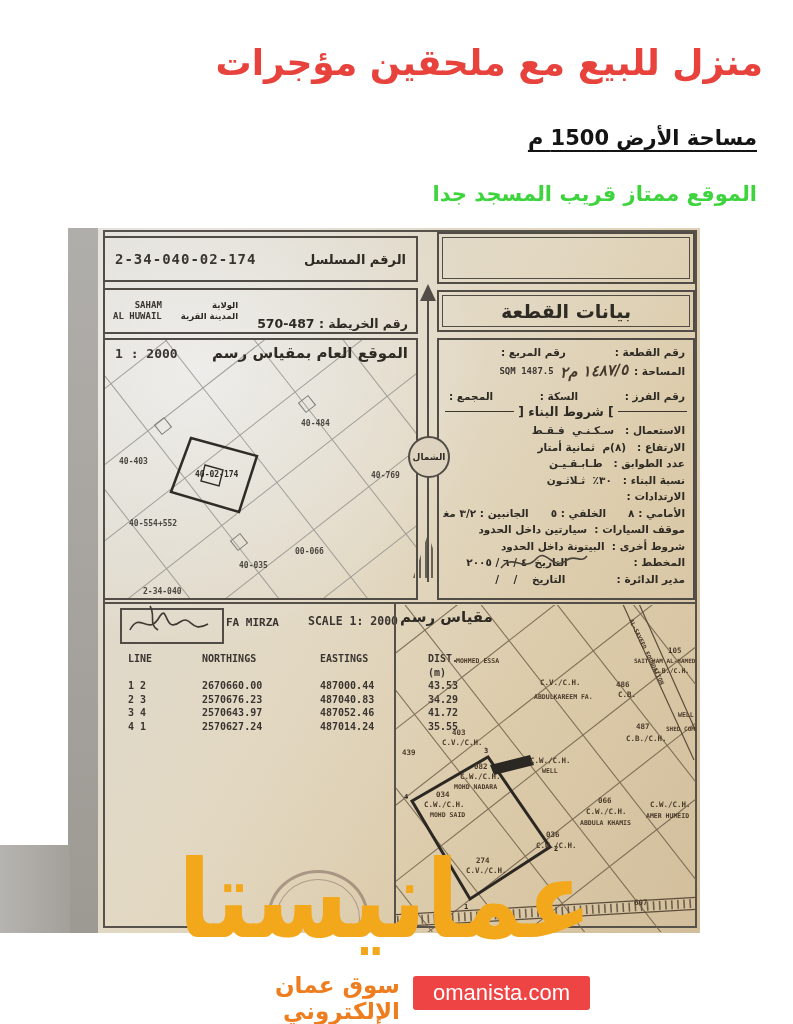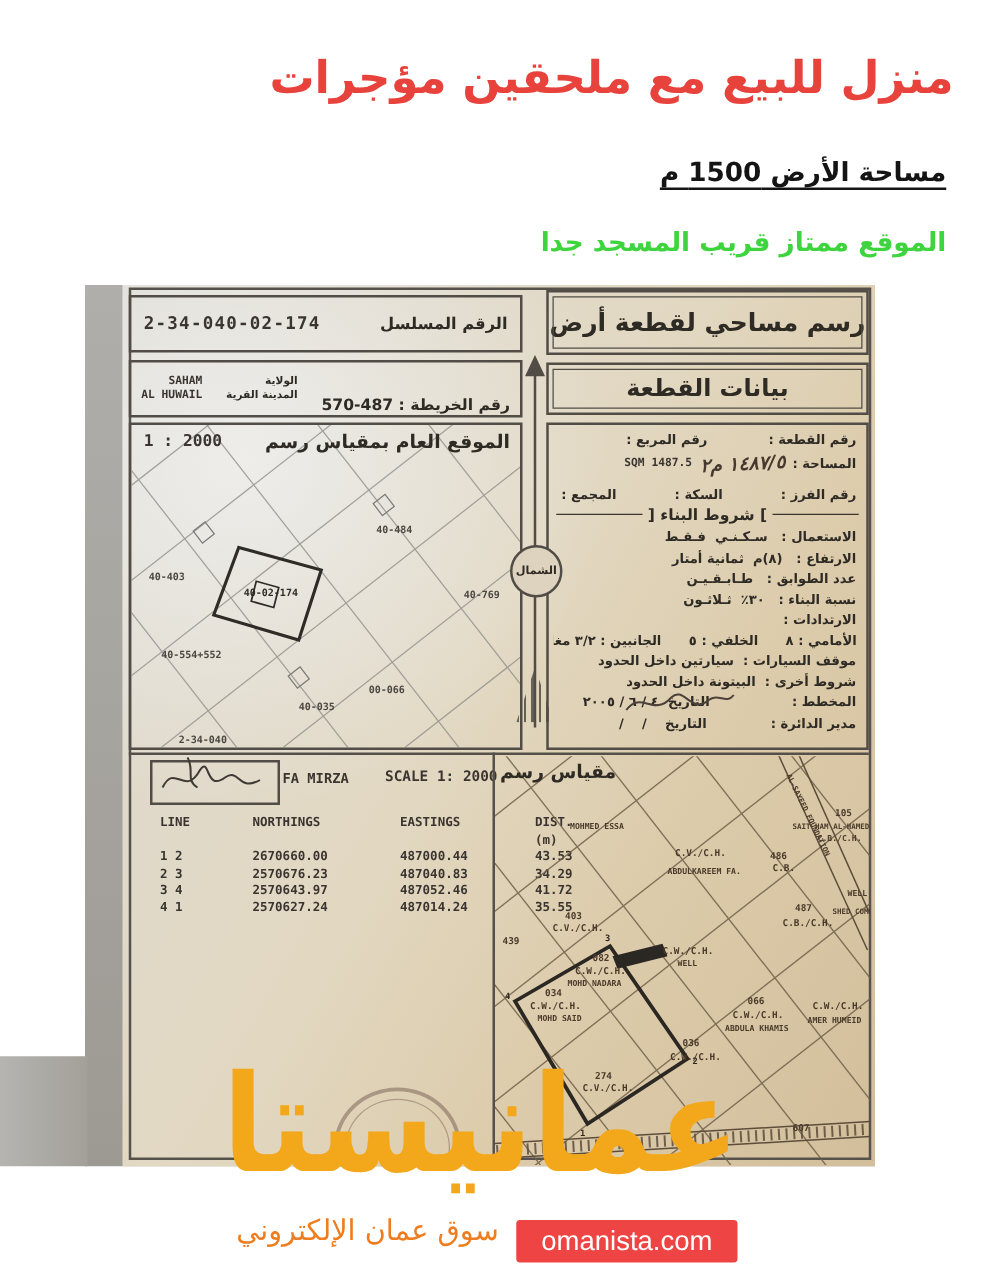--- a/index.html
+++ b/index.html
@@ -71,39 +71,38 @@
   .hline{position:absolute;left:5px;top:374px;width:592px;height:2px;background:#55504a;}
   .vline{position:absolute;left:296px;top:374px;width:2px;height:326px;background:#55504a;}
   .dm-title{position:absolute;left:302px;top:380px;font-size:15px;z-index:2;}
   .stamp{position:absolute;left:169px;top:642px;width:96px;height:90px;border:3px solid rgba(105,78,72,.45);border-radius:50%;}
   .stamp::after{content:"";position:absolute;inset:6px;border:1.5px solid rgba(105,78,72,.4);border-radius:50%;}
 
   svg text{font-family:"DejaVu Sans Mono",monospace;font-weight:bold;}
 
   
   .logo{position:absolute;left:170px;top:838px;width:430px;text-align:center;font-size:96px;font-weight:bold;color:#f3a81c;direction:rtl;line-height:1.3;transform:scaleY(1.12);z-index:6;}
-  .tagline{position:absolute;left:188px;top:972px;width:212px;text-align:center;font-size:23px;font-weight:normal;color:#ee7d1f;direction:rtl;z-index:6;}
+  .tagline{position:absolute;left:188px;top:972px;width:212px;font-size:23px;font-weight:bold;color:#ee7d1f;direction:rtl;z-index:6;}
   .domain{position:absolute;left:413px;top:976px;width:177px;height:34px;background:#ef4444;border-radius:3px;color:#fff;font-size:22px;display:flex;align-items:center;justify-content:center;z-index:6;font-family:"Liberation Sans",sans-serif;}
 </style>
 </head>
 <body>
 
 <div class="page">
 
   <div class="ad-title">منزل للبيع مع ملحقين مؤجرات</div>
   <div class="ad-area">مساحة الأرض 1500 م</div>
   <div class="ad-loc">الموقع ممتاز قريب المسجد جدا</div>
 
   <div class="photo">
     <div class="paper">
       <div class="frame"></div>
 
       <div class="b rbox1">
         <div class="in"></div>
-        <span class="doc-ar">رسم مساحي لقطعة أرض</span>
       </div>
       <div class="b rbox2">
         <div class="in"></div>
         <span class="doc-ar">بيانات القطعة</span>
       </div>
       <div class="b rbox3 doc-ar">
         <div class="r1">
           <span>رقم القطعة :</span>
           <span>رقم المربع :</span>
         </div>

